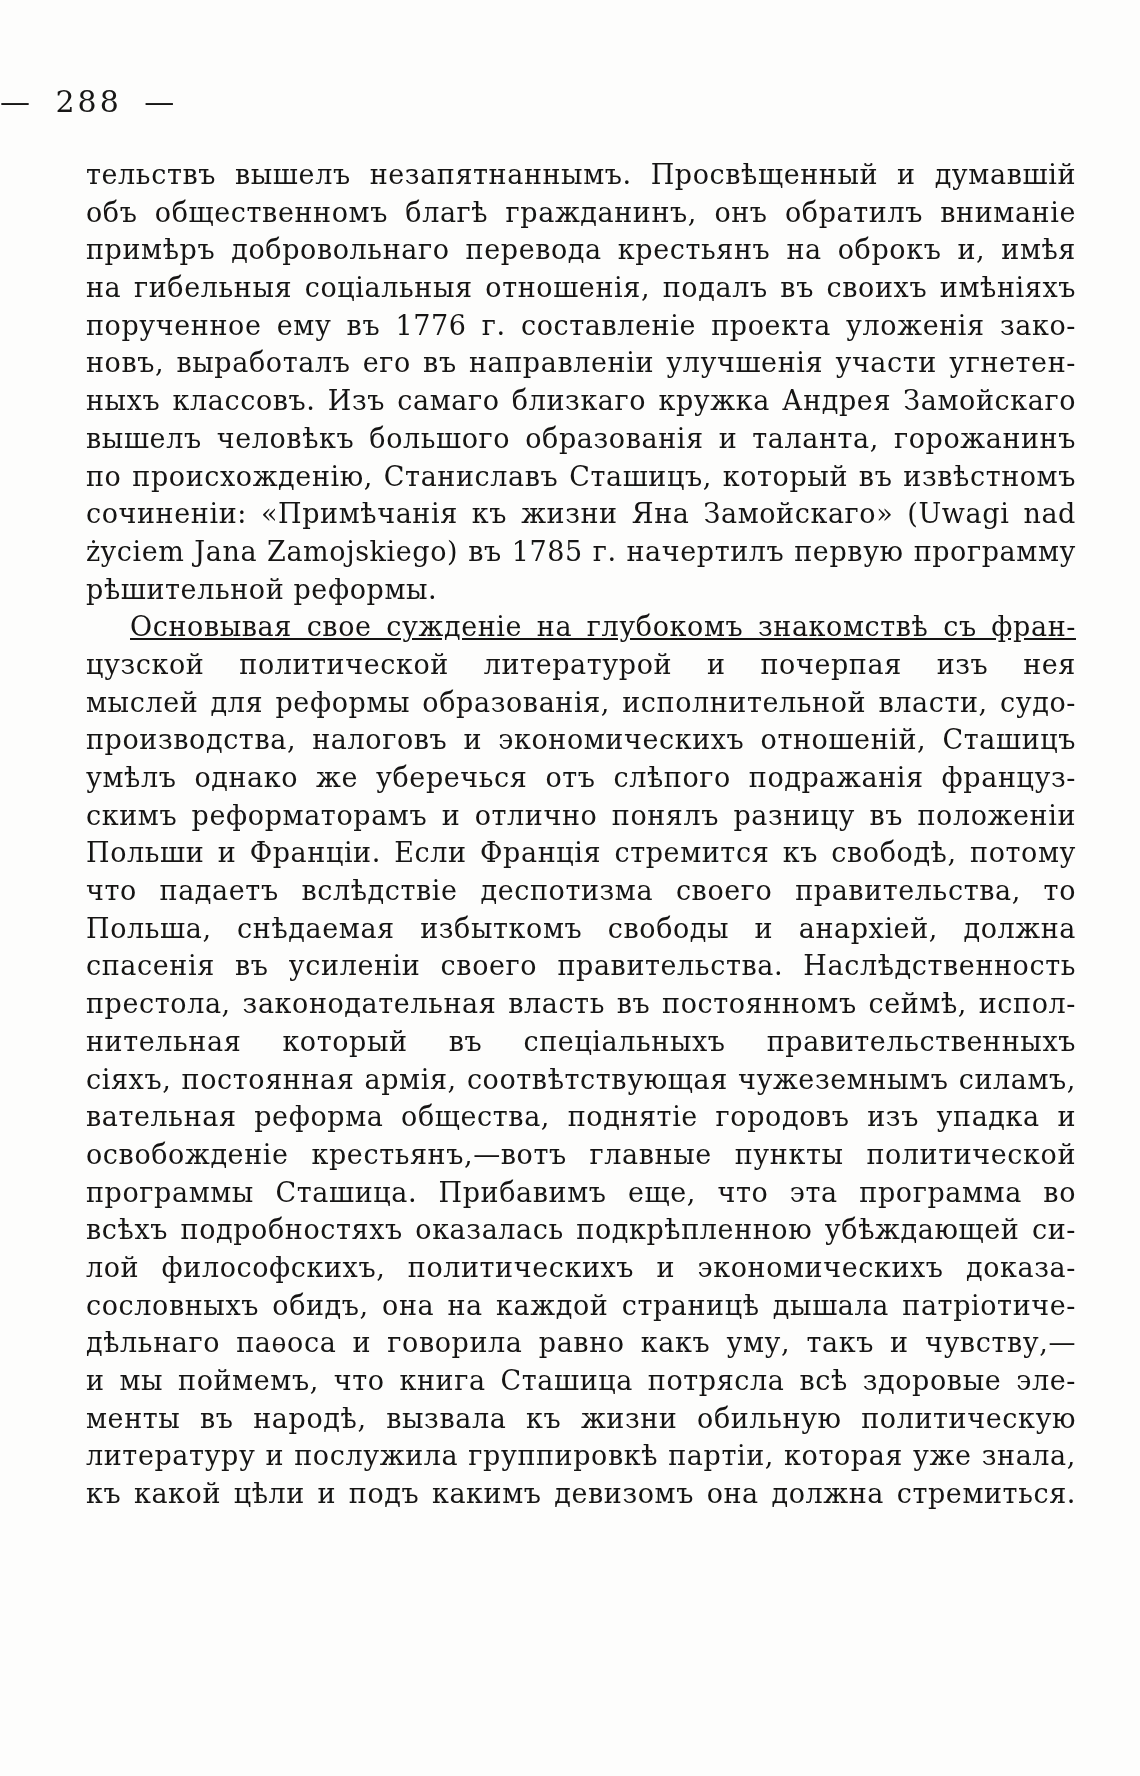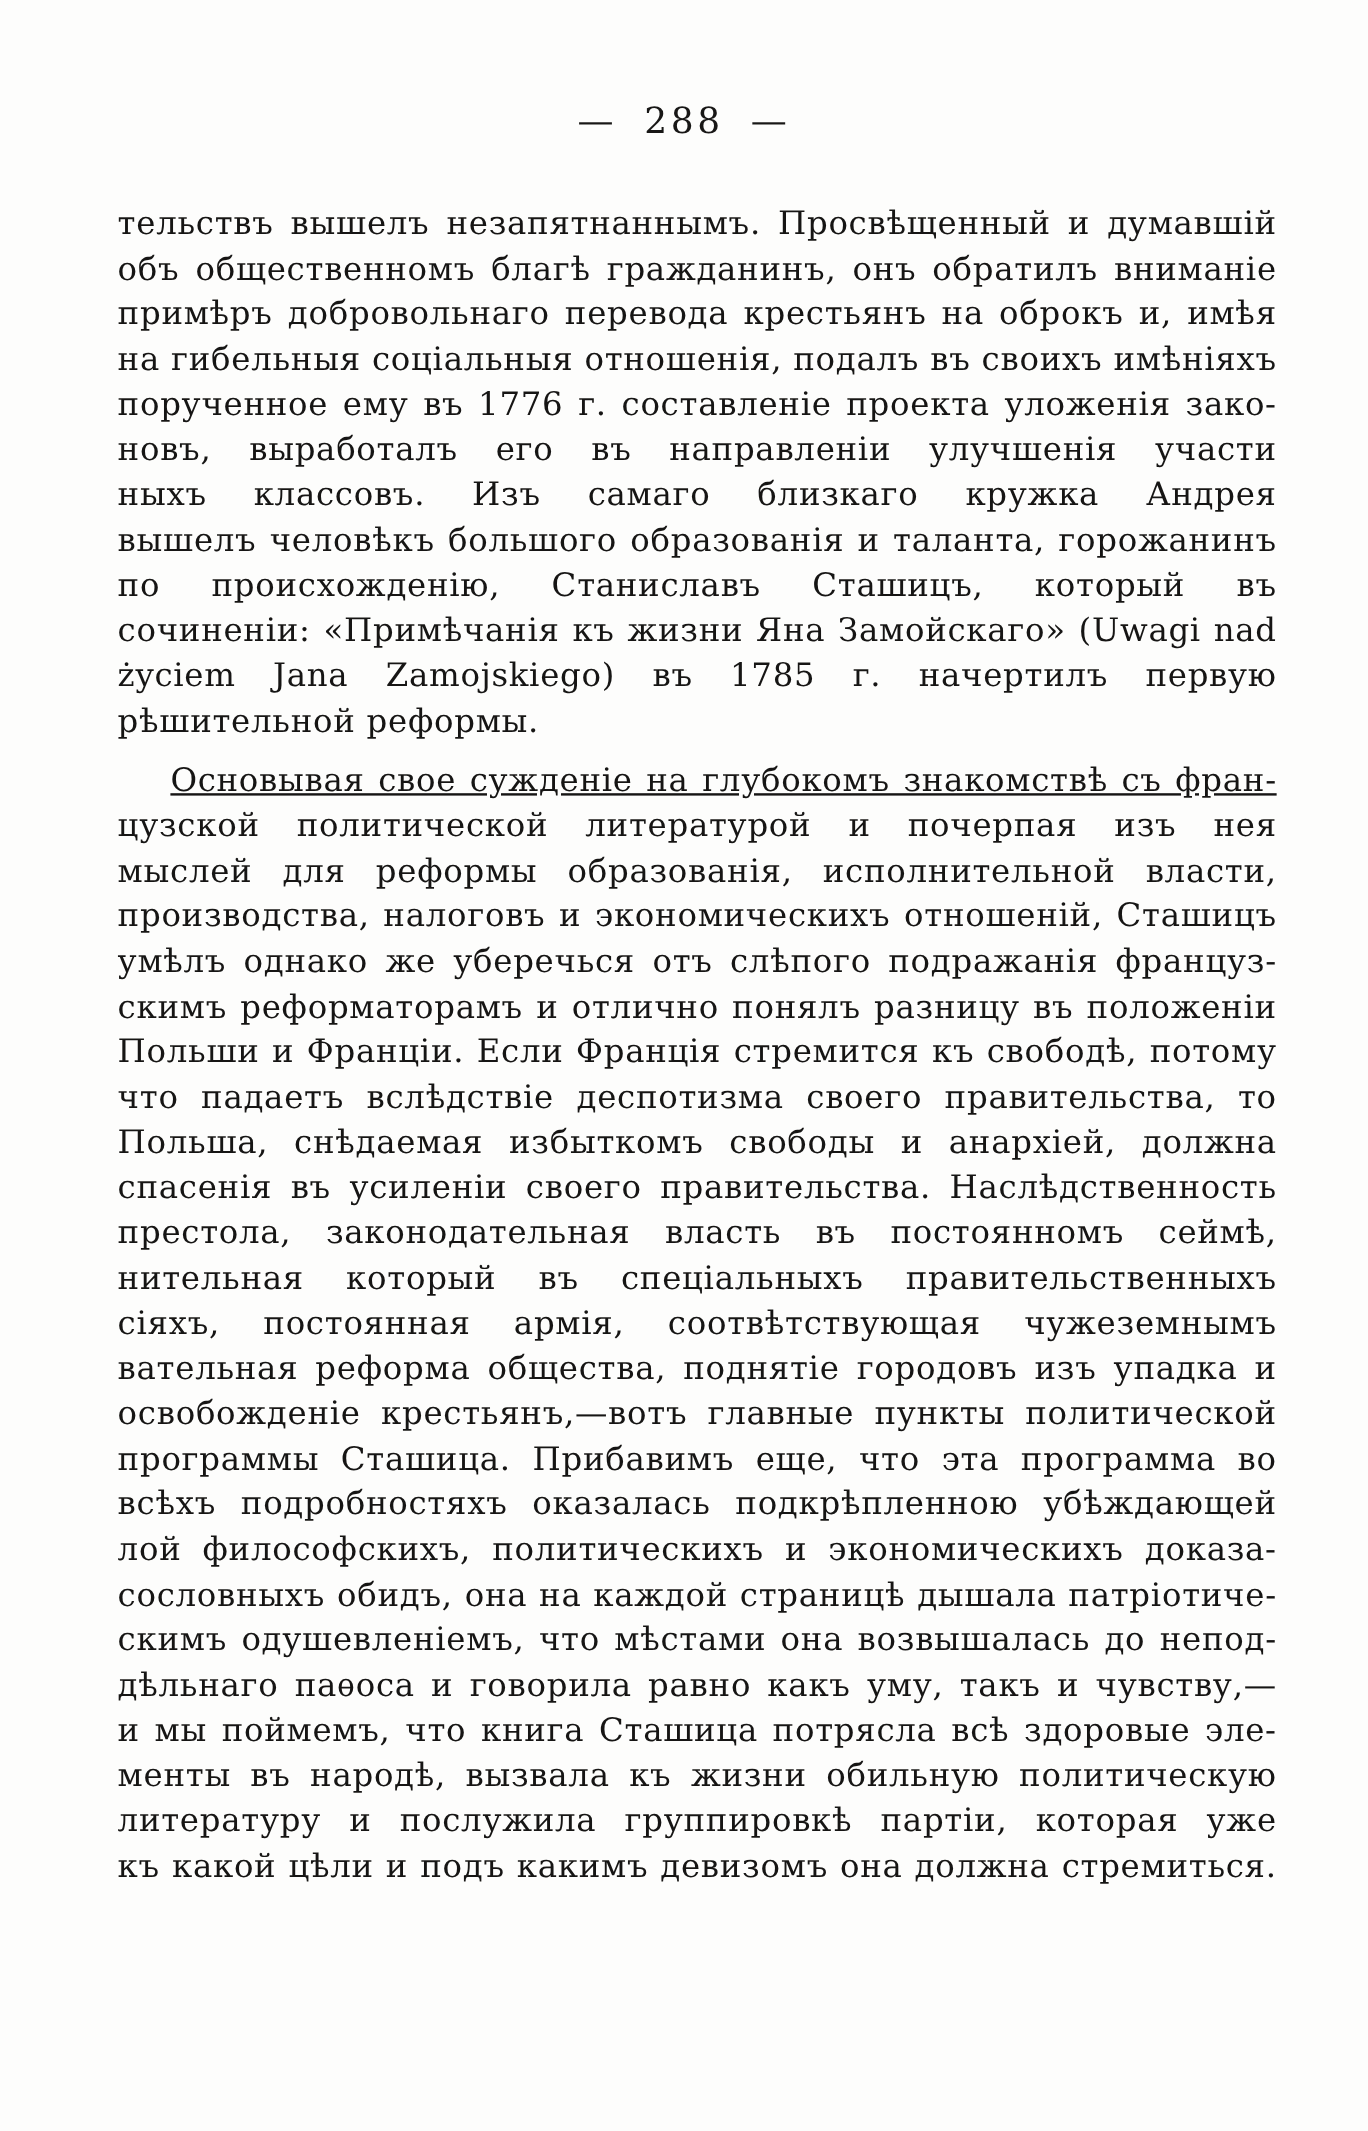--- a/index.html
+++ b/index.html
@@ -16,37 +16,36 @@
     height: 1776px;
     background: #fdfdfc;
     color: #151413;
     font-family: "DejaVu Serif", "DejaVu Sans", serif;
   }
   .page-number {
     position: absolute;
     top: 84px;
     left: 0;
     width: 100%;
-    text-align: center;
     font-size: 30px;
     letter-spacing: 3px;
     word-spacing: 10px;
     color: #181716;
   }
   .text-block {
     position: absolute;
     top: 156px;
     left: 86px;
     width: 990px;
     font-size: 27px;
     line-height: 37.7px;
     letter-spacing: 0.6px;
     color: #161514;
   }
-  .paragraph { margin: 12px; padding: 0; }
+  .paragraph { margin: 0; padding: 0; }
   .line {
     text-align: justify;
     text-align-last: justify;
     white-space: normal;
     height: 37.7px;
     overflow: hidden;
   }
   .line.indent { text-indent: 44px; text-decoration: underline; }
   .line.last-flush { text-align-last: left; }
 </style>
@@ -83,21 +82,20 @@
         <div class="line">спасенія въ усиленіи своего правительства. Наслѣдственность</div>
         <div class="line">престола, законодательная власть въ постоянномъ сеймѣ, испол-</div>
         <div class="line">нительная который въ спеціальныхъ правительственныхъ коммис-</div>
         <div class="line">сіяхъ, постоянная армія, соотвѣтствующая чужеземнымъ силамъ,</div>
         <div class="line">вательная реформа общества, поднятіе городовъ изъ упадка и</div>
         <div class="line">освобожденіе крестьянъ,—вотъ главные пункты политической</div>
         <div class="line">программы Сташица. Прибавимъ еще, что эта программа во</div>
         <div class="line">всѣхъ подробностяхъ оказалась подкрѣпленною убѣждающей си-</div>
         <div class="line">лой философскихъ, политическихъ и экономическихъ доказа-</div>
         <div class="line">сословныхъ обидъ, она на каждой страницѣ дышала патріотиче-</div>
-        <div class="line">скимъ одушевленіемъ, что мѣстами она возвышалась до непод-</div>
         <div class="line">дѣльнаго паѳоса и говорила равно какъ уму, такъ и чувству,—</div>
         <div class="line">и мы поймемъ, что книга Сташица потрясла всѣ здоровые эле-</div>
         <div class="line">менты въ народѣ, вызвала къ жизни обильную политическую</div>
         <div class="line">литературу и послужила группировкѣ партіи, которая уже знала,</div>
         <div class="line">къ какой цѣли и подъ какимъ девизомъ она должна стремиться.</div>
       </div>
     </div>
 </div>
 
 </body></html>

